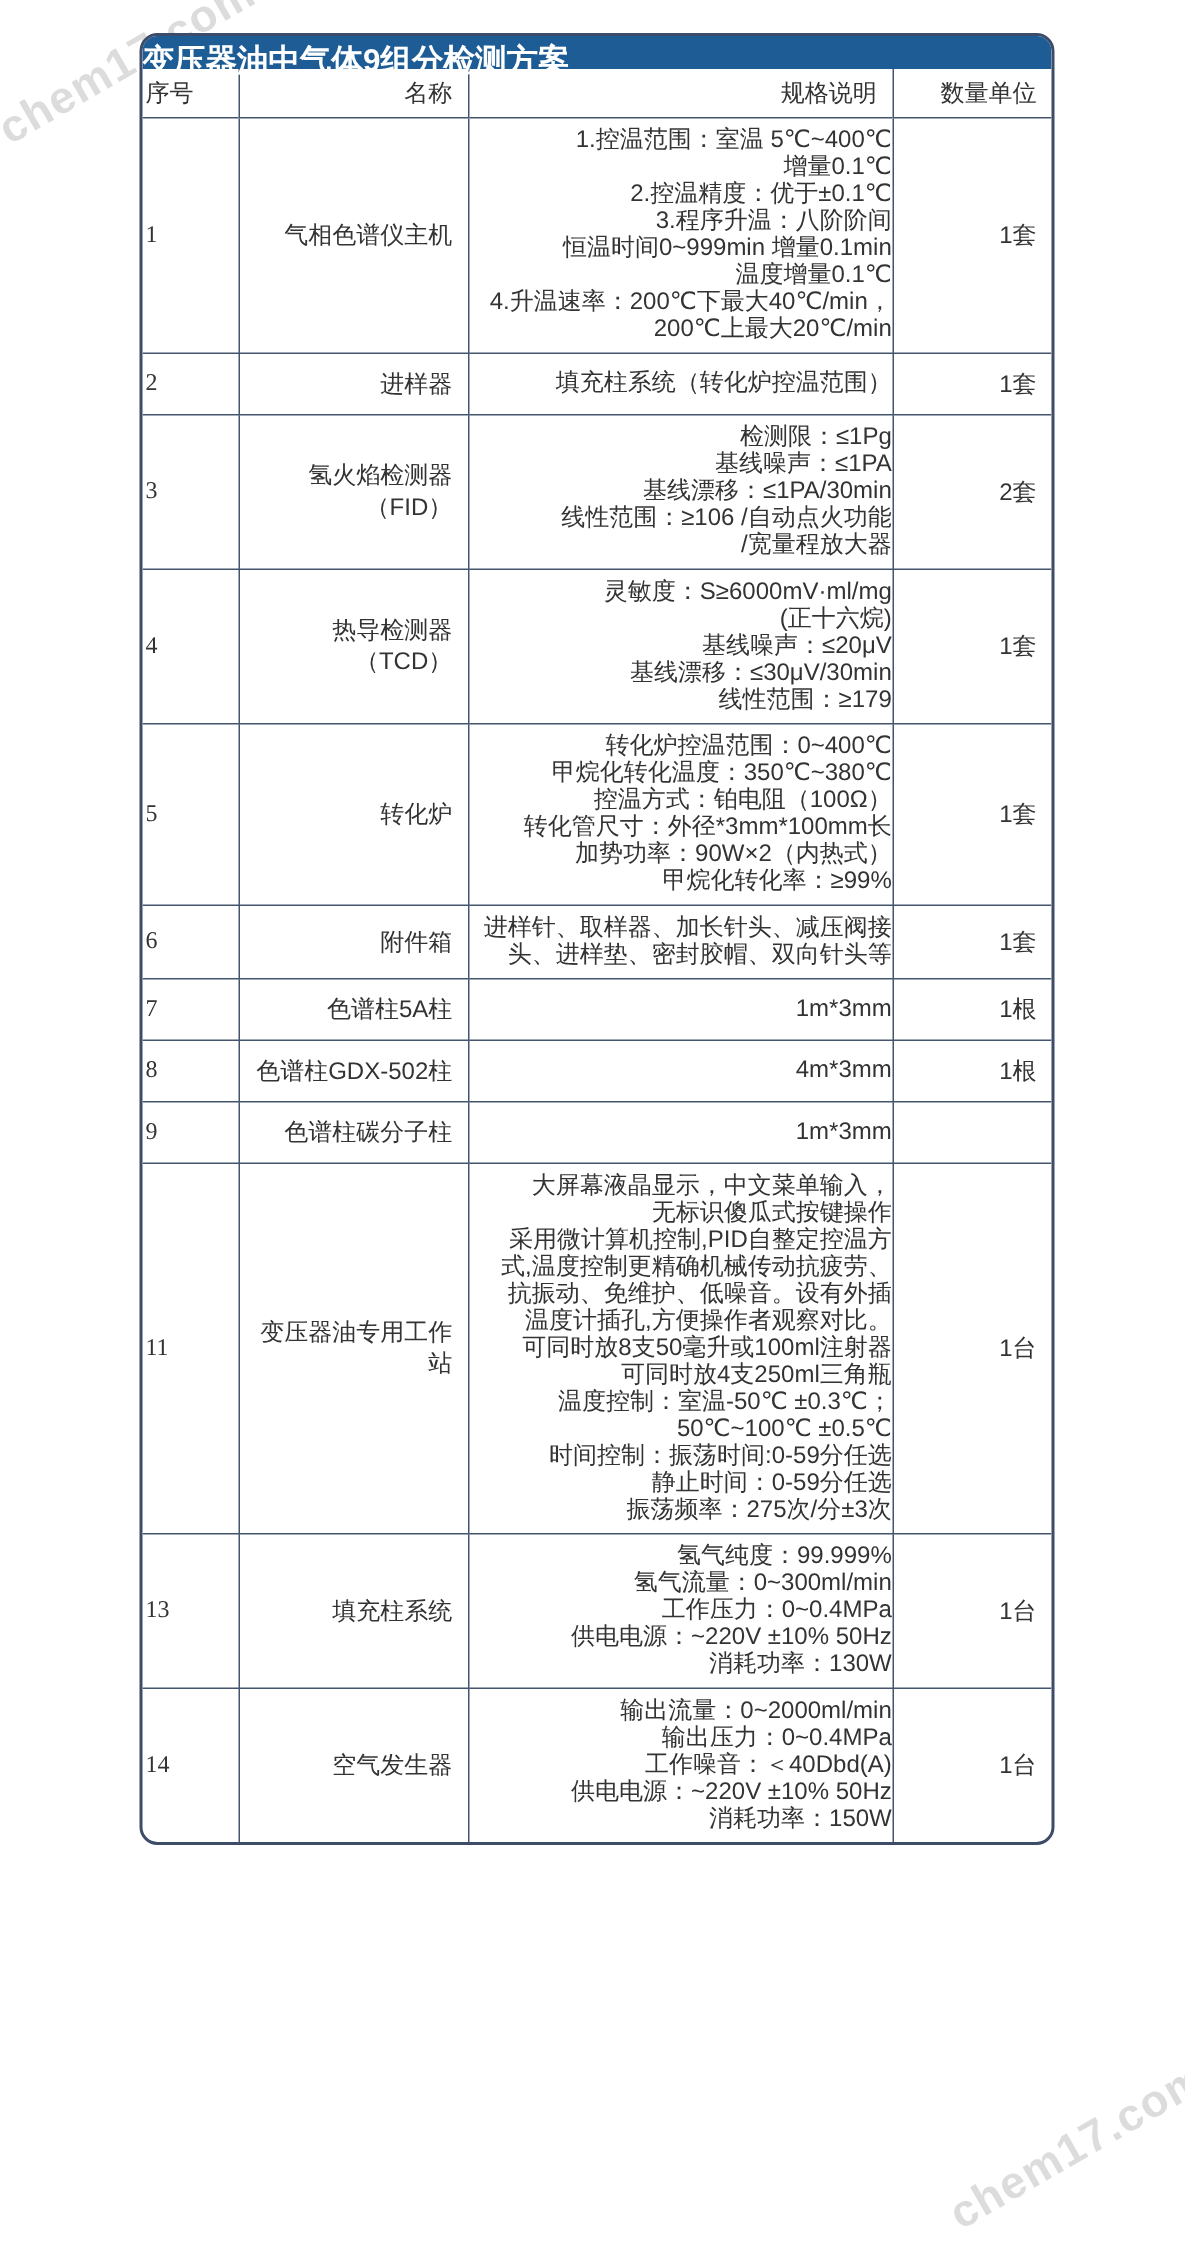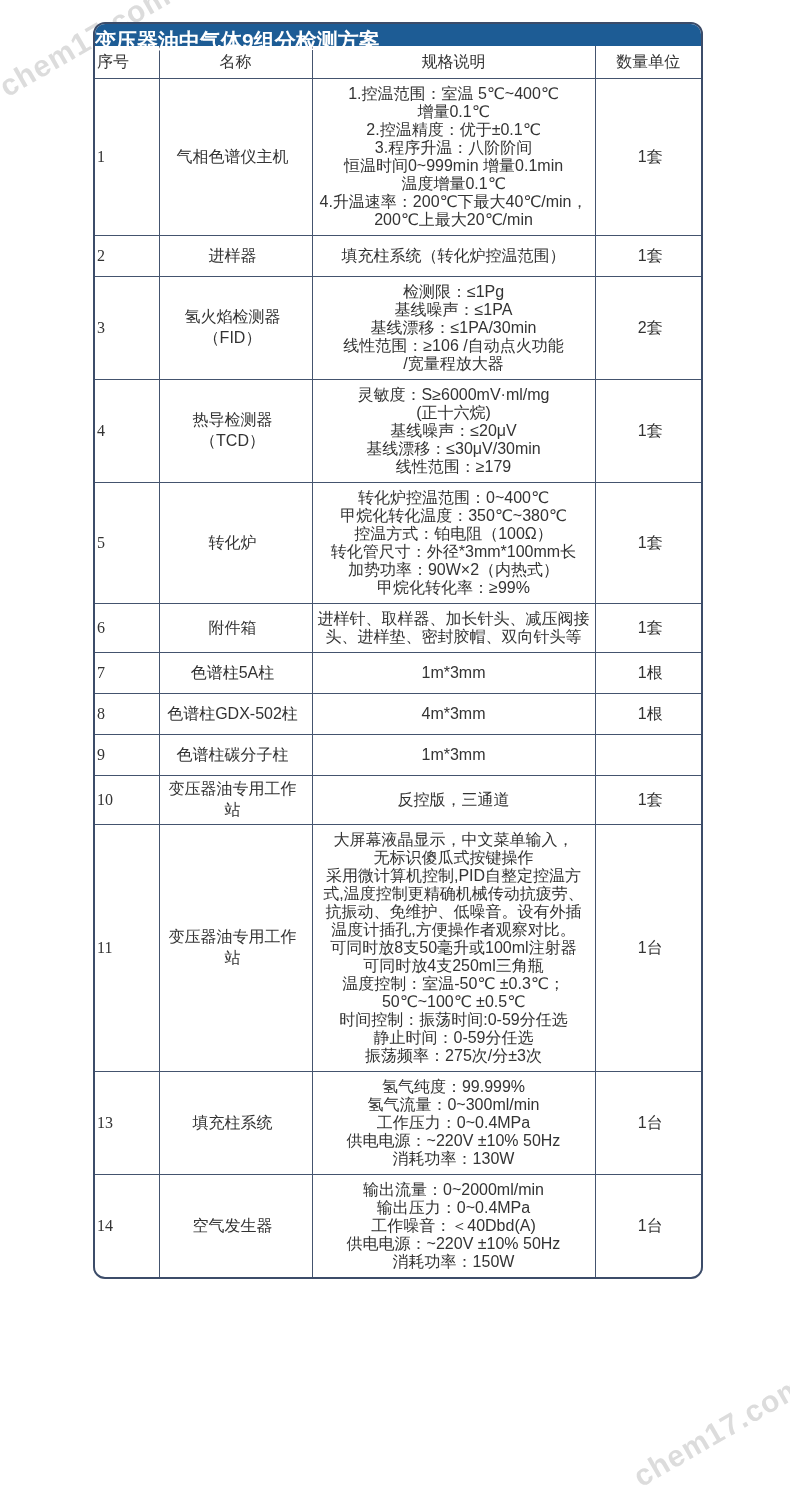--- a/index.html
+++ b/index.html
@@ -21,21 +21,21 @@
   .title-bar{
     background:#1d5c95;color:#ffffff;text-align:left;font-weight:bold;
     font-size:21px;line-height:34px;height:22px;
   }
   table{
     border-collapse:collapse;width:100%;table-layout:fixed;
     font-size:16px;color:#333333;
   }
   th,td{
     border:1px solid #44546e;vertical-align:middle;padding:3px 10px;
-    font-weight:normal;text-align:center;overflow:hidden;
+    font-weight:normal;text-align:right;overflow:hidden;
   }
   tr > *:first-child{border-left:none;}
   tr > *:last-child{border-right:none;}
   tr:last-child > *{border-bottom:none;}
   thead th{border-top:none;height:26px;}
   td.c-no,th.c-no{text-align:left;padding:3px 2px;font-family:Liberation Serif, serif;}
   td.c-name{padding-left:4px;}
   td.c-spec{white-space:pre-line;line-height:18px;padding:6px 0;}
   td.c-qty{padding-left:14px;}
   tr.compact td{height:28px;}
@@ -131,26 +131,20 @@
         <td class="c-name">色谱柱GDX-502柱</td>
         <td class="c-spec">4m*3mm</td>
         <td class="c-qty">1根</td>
       </tr>
       <tr class="compact">
         <td class="c-no">9</td>
         <td class="c-name">色谱柱碳分子柱</td>
         <td class="c-spec">1m*3mm</td>
         <td class="c-qty"></td>
       </tr>
-      <tr class="compact">
-        <td class="c-no">10</td>
-        <td class="c-name">变压器油专用工作站</td>
-        <td class="c-spec">反控版，三通道</td>
-        <td class="c-qty">1套</td>
-      </tr>
       <tr>
         <td class="c-no">11</td>
         <td class="c-name">变压器油专用工作站</td>
         <td class="c-spec">大屏幕液晶显示，中文菜单输入，
 无标识傻瓜式按键操作
 采用微计算机控制,PID自整定控温方
 式,温度控制更精确机械传动抗疲劳、
 抗振动、免维护、低噪音。设有外插
 温度计插孔,方便操作者观察对比。
 可同时放8支50毫升或100ml注射器

